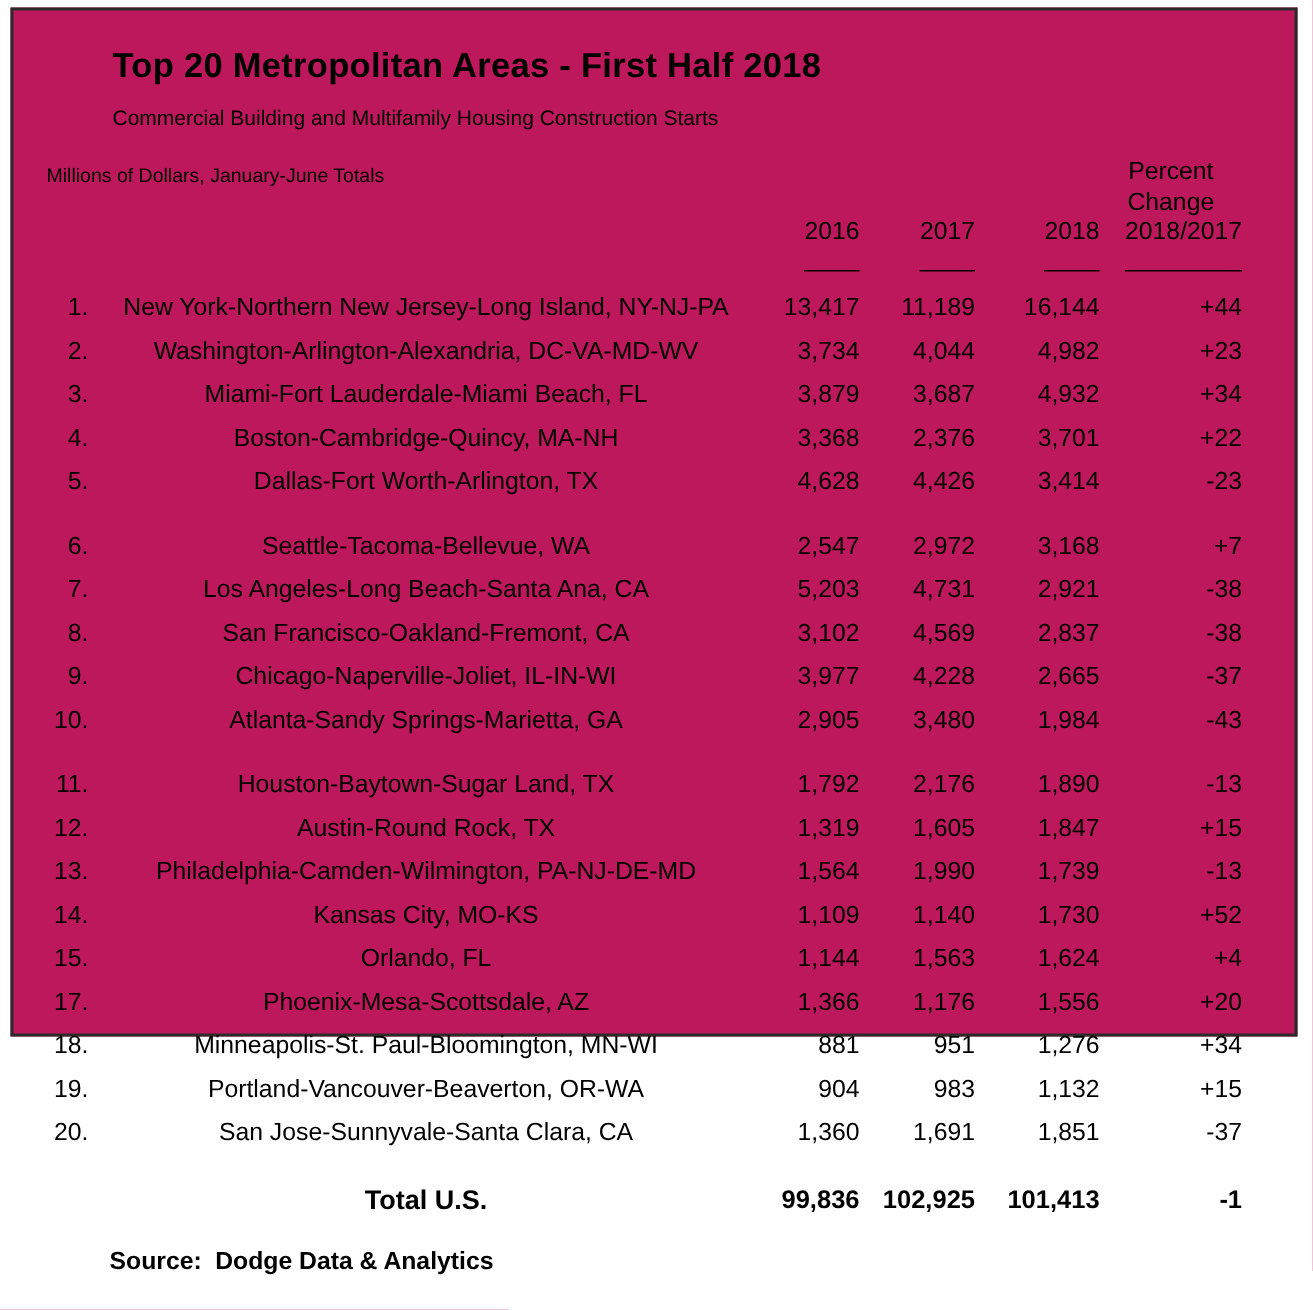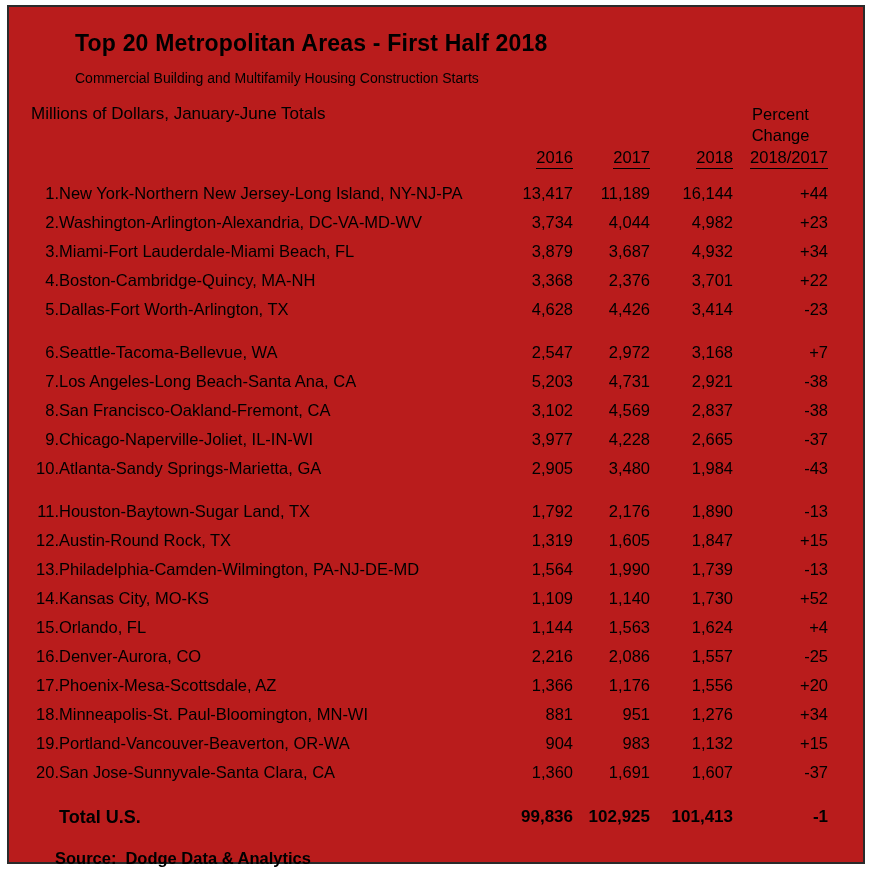--- a/index.html
+++ b/index.html
@@ -13,24 +13,24 @@
     position: relative;
     font-family: "Liberation Sans", sans-serif;
     color: #000000;
     overflow: hidden;
   }
   .frame {
     position: absolute;
     left: 7px;
     top: 5px;
     width: 858px;
-    height: 859px;
+    height: 686px;
     box-sizing: border-box;
     border: 2px solid #2b2b2b;
-    background: #b91c1c;
+    background: #be185d;
   }
   .page-title {
     margin: 0;
     padding: 22px 0 0 66px;
     font-size: 23px;
     font-weight: bold;
     letter-spacing: 0.2px;
     line-height: 28px;
   }
   .page-subtitle {
@@ -47,47 +47,47 @@
     color: #000000;
   }
   table.data-table td {
     padding: 0;
     white-space: nowrap;
     overflow: visible;
     vertical-align: middle;
   }
   
   tr.units-row td { height: 22px; vertical-align: bottom; }
-  td.units-cell { padding-left: 44px; font-size: 17px; }
+  td.units-cell { padding-left: 44px; font-size: 13px; }
   tr.change-row td { height: 21px; vertical-align: bottom; margin-top: 12px; }
   tr.years-row td { height: 24px; vertical-align: bottom; padding-bottom: 3px; }
   .pct-head { text-align: center; font-size: 16.5px; }
   td.year-cell { text-align: right; font-size: 16.5px; }
   .underlined {
     display: inline-block;
     border-bottom: 1.5px solid #000000;
-    padding-bottom: 1px;
+    padding-bottom: 16px;
   }
   
   tbody td { height: 29px; font-size: 16.5px; }
   tbody tr:first-child td { padding-top: 7px; }
   tr.gap td { padding-top: 14px; }
   td.rank { text-align: right; }
-  td.area { padding-left: 15px; text-align: left; }
+  td.area { padding-left: 15px; text-align: center; }
   td.num { text-align: right; }
   
   tr.total-row td {
     font-weight: bold;
     padding-top: 15px;
     height: 30px;
     font-size: 17px;
   }
   tr.total-row td.area { font-size: 18px; }
   .source-line {
-    margin: 17px 0 0 46px;
+    margin: 17px 0 0 64px;
     font-size: 16.5px;
     font-weight: bold;
   }
   .source-line .src-value { margin-left: 9px; }
 </style>
 </head>
 <body>
 
 <div class="frame">
 
@@ -235,28 +235,20 @@
         </tr>
         <tr>
           <td class="rank">15.</td>
           <td class="area">Orlando, FL</td>
           <td class="num">1,144</td>
           <td class="num">1,563</td>
           <td class="num">1,624</td>
           <td class="num">+4</td>
         </tr>
         <tr>
-          <td class="rank">16.</td>
-          <td class="area">Denver-Aurora, CO</td>
-          <td class="num">2,216</td>
-          <td class="num">2,086</td>
-          <td class="num">1,557</td>
-          <td class="num">-25</td>
-        </tr>
-        <tr>
           <td class="rank">17.</td>
           <td class="area">Phoenix-Mesa-Scottsdale, AZ</td>
           <td class="num">1,366</td>
           <td class="num">1,176</td>
           <td class="num">1,556</td>
           <td class="num">+20</td>
         </tr>
         <tr>
           <td class="rank">18.</td>
           <td class="area">Minneapolis-St. Paul-Bloomington, MN-WI</td>
@@ -271,21 +263,21 @@
           <td class="num">904</td>
           <td class="num">983</td>
           <td class="num">1,132</td>
           <td class="num">+15</td>
         </tr>
         <tr>
           <td class="rank">20.</td>
           <td class="area">San Jose-Sunnyvale-Santa Clara, CA</td>
           <td class="num">1,360</td>
           <td class="num">1,691</td>
-          <td class="num">1,607</td>
+          <td class="num">1,851</td>
           <td class="num">-37</td>
         </tr>
       </tbody>
     <tfoot>
       <tr class="total-row">
         <td class="rank"></td>
         <td class="area">Total U.S.</td>
         <td class="num">99,836</td>
         <td class="num">102,925</td>
         <td class="num">101,413</td>

